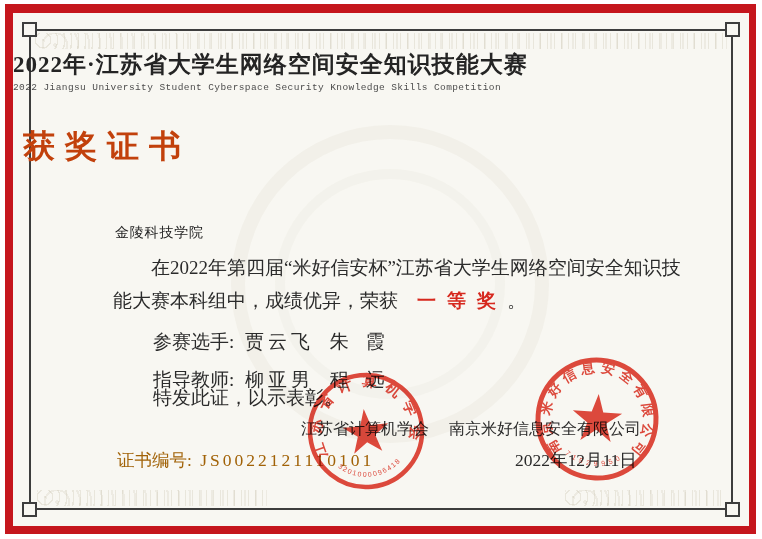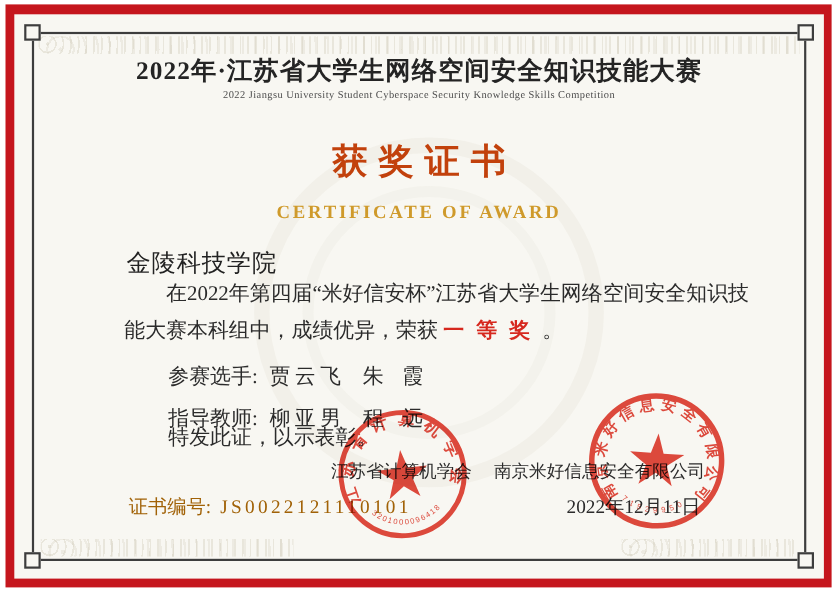--- a/index.html
+++ b/index.html
@@ -24,31 +24,31 @@
   }
   .floral.top{left:22px;top:20px;right:22px;height:16px;}
   .floral.bottom-left{left:24px;bottom:20px;width:230px;height:16px;}
   .floral.bottom-right{right:24px;bottom:20px;width:160px;height:16px;}
   .watermark{position:absolute;left:218px;top:112px;width:290px;height:290px;border-radius:50%;
     border:14px solid rgba(195,185,160,.10);pointer-events:none;}
   .watermark::after{content:"";position:absolute;inset:30px;border-radius:50%;
     border:10px solid rgba(195,185,160,.08);}
 
   .abs{position:absolute;}
-  .center{left:0;width:100%;text-align:center;}
+  .center{left:0;width:100%;}
 
   .title-cn{top:36px;font-size:23px;font-weight:bold;color:#242424;letter-spacing:1px;}
-  .title-en{top:69px;font-size:9.5px;color:#4d4d4d;letter-spacing:.4px;font-family:Liberation Serif, serif;}
+  .title-en{top:69px;font-size:9.5px;color:#4d4d4d;letter-spacing:.4px;font-family:Liberation Mono, monospace;}
   .award-cn{top:112px;font-size:32px;font-weight:bold;color:#c2410c;letter-spacing:10px;text-indent:10px;}
   .award-en{top:170px;font-size:17px;font-weight:bold;color:#cf9a2b;letter-spacing:2.5px;}
 
-  .recipient{left:102px;top:211px;font-size:22px;color:#222;letter-spacing:.8px;text-align:right;}
+  .recipient{left:102px;top:211px;font-size:14px;color:#222;letter-spacing:.8px;text-align:right;}
   .statement{left:100px;top:238px;width:580px;font-size:19px;line-height:33px;color:#2b2b2b;
     text-indent:2em;margin:0;}
-  .award-level{color:#d6281e;font-weight:bold;letter-spacing:11px;margin-left:5px;}
+  .award-level{color:#d6281e;font-weight:bold;letter-spacing:11px;margin-left:19px;}
   .statement-end{color:#2b2b2b;}
 
   .person-line{font-size:19px;color:#2b2b2b;}
   .contestants{left:140px;top:316px;}
   .teachers{left:140px;top:354px;}
   .p-label{margin-right:4px;}
   .p-name1{letter-spacing:4px;margin-left:2px;}
   .p-name2{letter-spacing:17px;margin-left:11px;}
   .closing{left:140px;top:372px;font-size:19px;color:#2b2b2b;text-align:center;}
 
@@ -80,21 +80,20 @@
   <div class="inner-border">
     <div class="corner tl"></div>
     <div class="corner tr"></div>
     <div class="corner bl"></div>
     <div class="corner br"></div>
   </div>
 
   <div class="abs center title-cn">2022年·江苏省大学生网络空间安全知识技能大赛</div>
   <div class="abs center title-en">2022 Jiangsu University Student Cyberspace Security Knowledge Skills Competition</div>
   <div class="abs center award-cn">获奖证书</div>
-  <div class="abs center award-en">CERTIFICATE OF AWARD</div>
 
   <div class="abs recipient">金陵科技学院</div>
 
   <p class="abs statement"><span>在2022年第四届“米好信安杯”江苏省大学生网络空间安全知识技能大赛本科组中，成绩优异，荣获</span><span class="award-level">一等奖</span><span class="statement-end">。</span></p>
 
   <div class="abs person-line contestants">
     <span class="p-label">参赛选手:</span>
     <span class="p-name1">贾云飞</span>
     <span class="p-name2">朱霞</span>
   </div>

